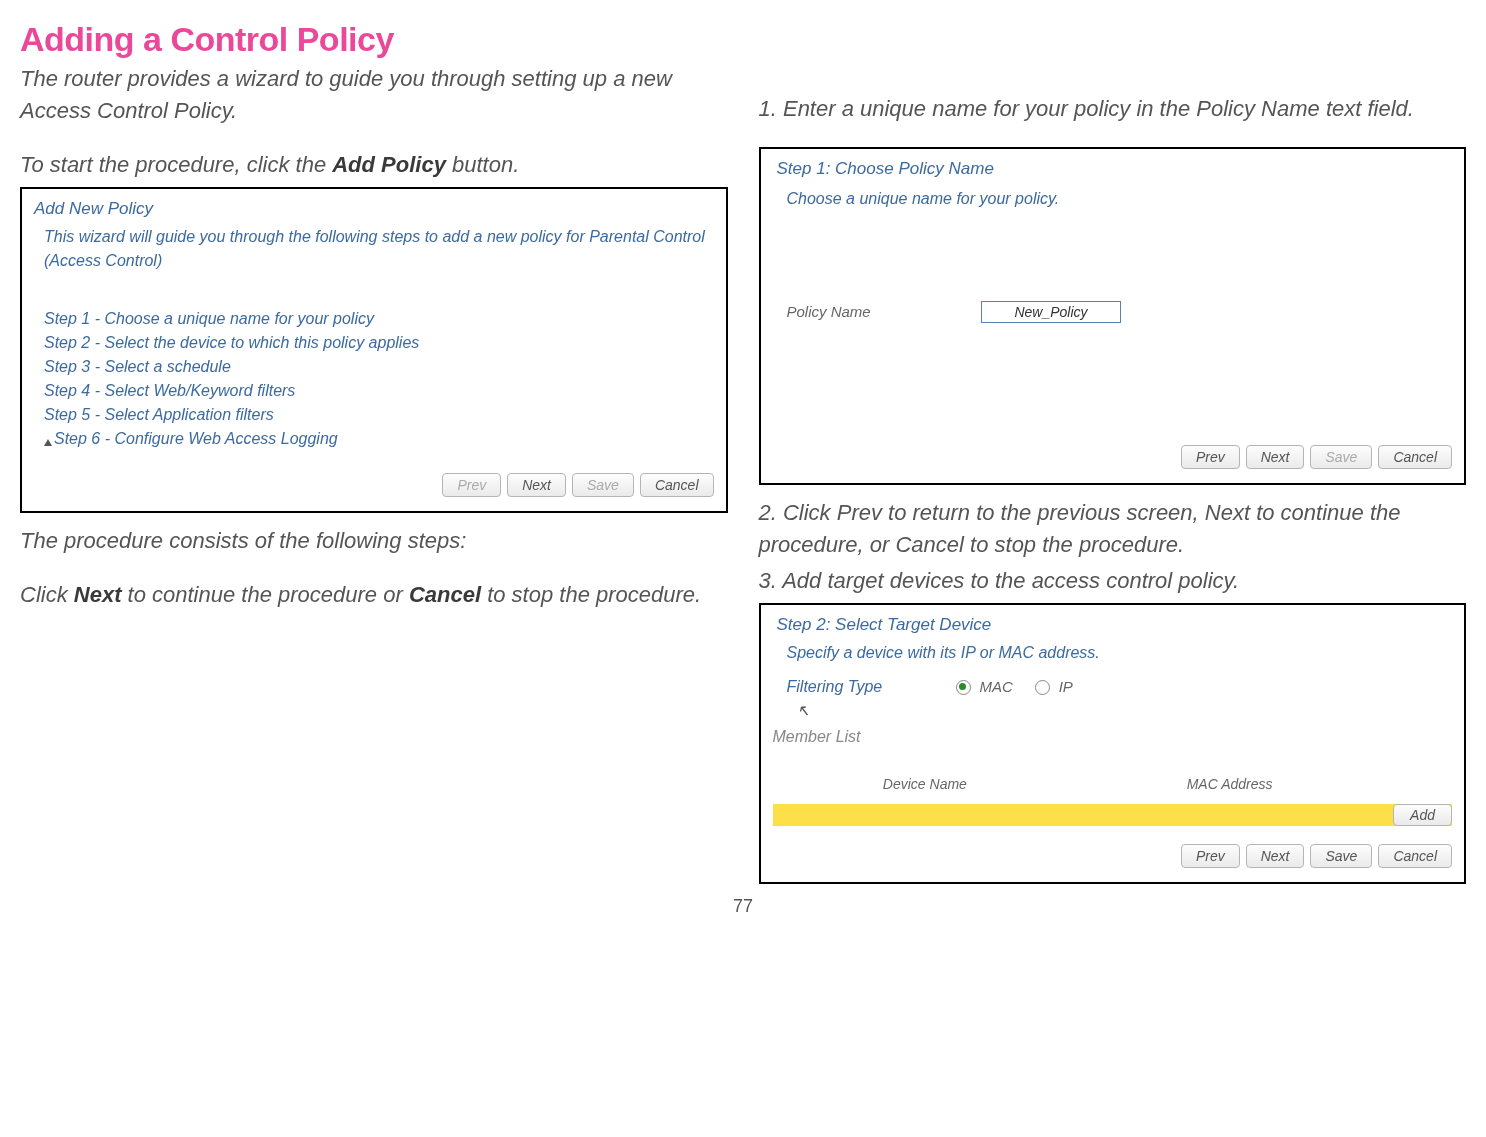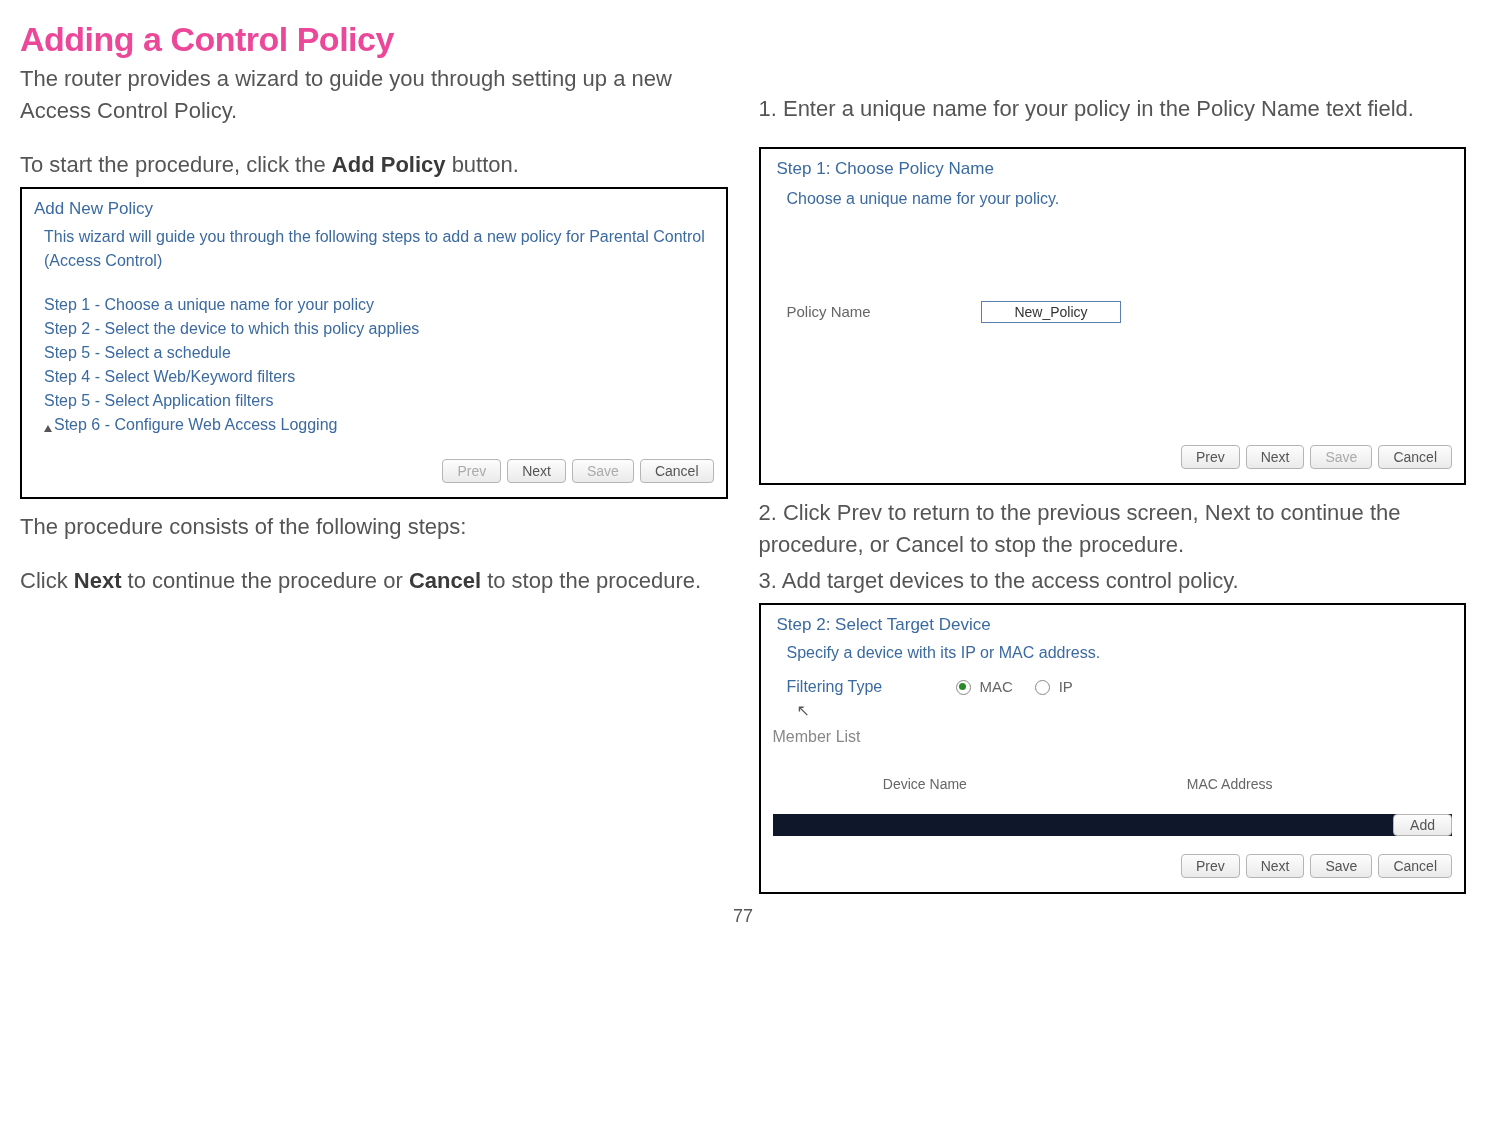--- a/index.html
+++ b/index.html
@@ -7,20 +7,21 @@
     padding: 20px 20px 10px 20px;
     background: #fff;
     font-family: Arial, Helvetica, sans-serif;
     color: #4a4a4a;
     width: 1486px;
     box-sizing: border-box;
   }
   .page {
     display: flex;
     gap: 31px;
+    font-style: italic;
   }
   .col {
     flex: 1;
     min-width: 0;
   }
   h1 {
     font-family: Arial, Helvetica, sans-serif;
     font-weight: 700;
     font-size: 34px;
     color: #ec4899;
@@ -117,22 +118,22 @@
     margin-top:4px;
   }
   .tbl-cell-h {
     flex:1;
     text-align:center;
     padding:2px 0;
     margin-top:24px;
   }
   .tbl-input-row {
     display:flex;
-    background:#0f172a;
-    margin-top:20px;
+    background:#fde047;
+    margin-top:10px;
     align-items:center;
     text-align:center;
   }
   .tbl-input-row .cell { flex:1; height:22px; }
   .add-btn {
     border:1px solid #b5b5b5;
     border-radius:4px;
     background:linear-gradient(#fdfdfd,#eaeaea);
     color:#555;
     font-size:14px;
@@ -170,24 +171,24 @@
 
   <div class="col">
     <p class="body-text">The router provides a wizard to guide you through setting up a new Access Control Policy.</p>
 
     <p class="body-text" style="margin-bottom:6px">
       <span>To start the procedure, click the </span><span class="bold">Add Policy</span><span> button.</span>
     </p>
 
     <div class="figure">
       <div class="fig-title">Add New Policy</div>
-      <div class="fig-text fig-text-indent" style="margin-bottom:20px">This wizard will guide you through the following steps to add a new policy for Parental Control (Access Control)</div>
+      <div class="fig-text fig-text-indent" style="margin-bottom:34px">This wizard will guide you through the following steps to add a new policy for Parental Control (Access Control)</div>
       <div class="fig-text fig-text-indent">Step 1 - Choose a unique name for your policy</div>
       <div class="fig-text fig-text-indent">Step 2 - Select the device to which this policy applies</div>
-      <div class="fig-text fig-text-indent">Step 5 - Select a schedule</div>
+      <div class="fig-text fig-text-indent">Step 3 - Select a schedule</div>
       <div class="fig-text fig-text-indent">Step 4 - Select Web/Keyword filters</div>
       <div class="fig-text fig-text-indent">Step 5 - Select Application filters</div>
       <div class="fig-text fig-text-indent"><span class="caret"></span><span>Step 6 - Configure Web Access Logging</span></div>
       <div class="btn-row">
         <span class="wiz-btn disabled">Prev</span>
         <span class="wiz-btn">Next</span>
         <span class="wiz-btn disabled">Save</span>
         <span class="wiz-btn">Cancel</span>
       </div>
     </div>

